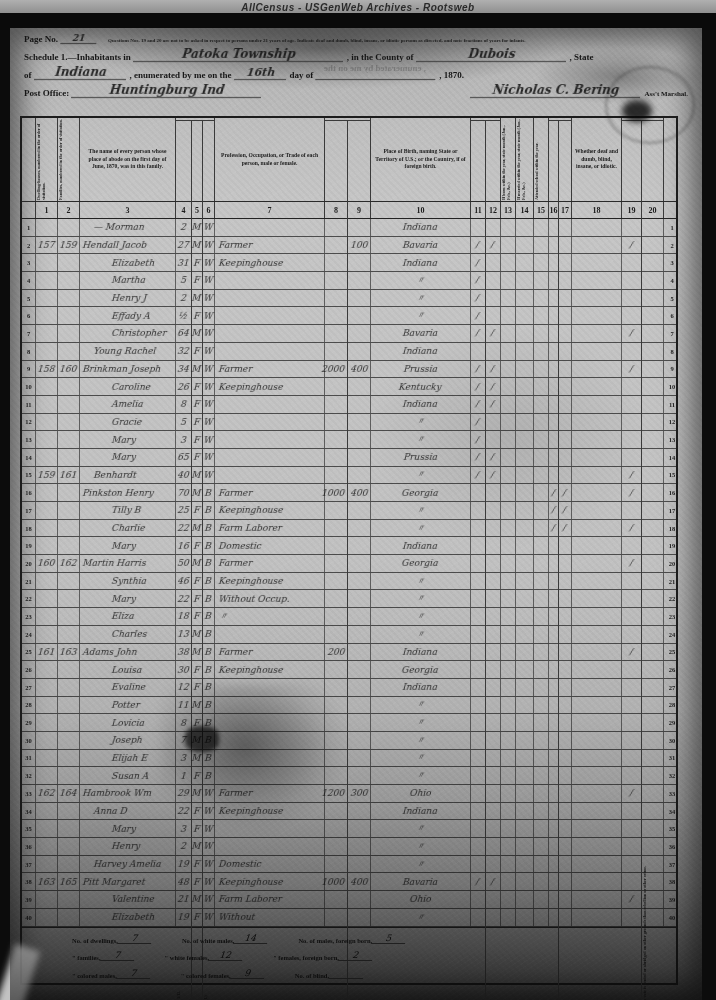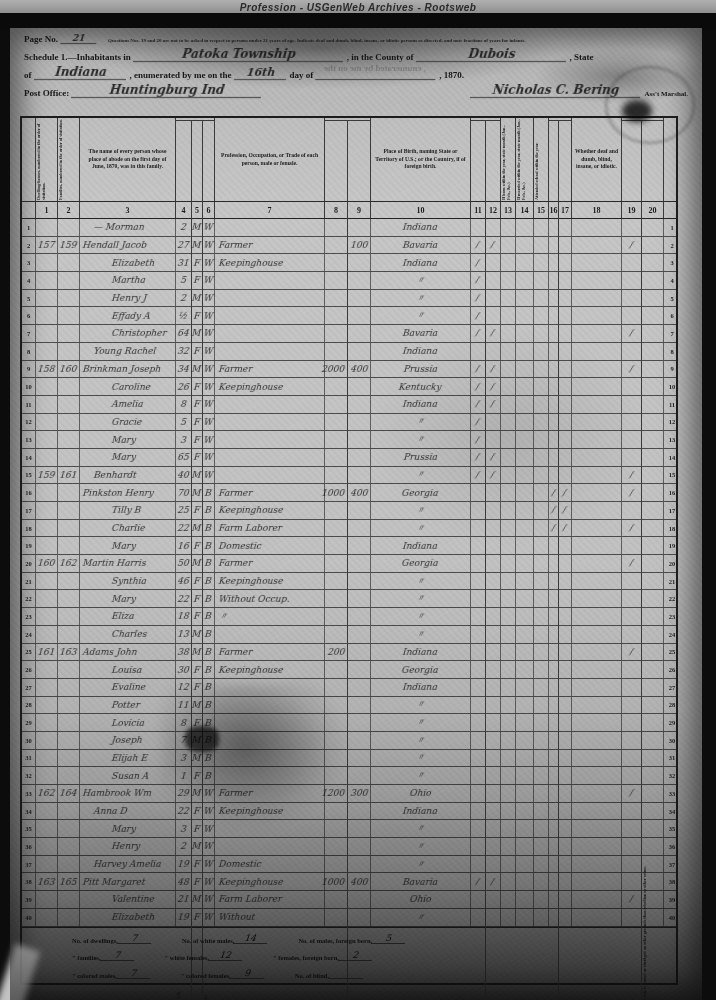--- a/index.html
+++ b/index.html
@@ -88,21 +88,21 @@
     filter:blur(4px);pointer-events:none;}
   .smudge-ink{position:absolute;left:175px;top:698px;width:34px;height:26px;
     background:rgba(0,0,0,.65);border-radius:40%;filter:blur(2px);pointer-events:none;}
   .corner-light{position:absolute;left:-6px;top:918px;width:26px;height:70px;background:rgba(255,255,255,.75);
     transform:rotate(18deg);filter:blur(3px);pointer-events:none;}
 </style>
 </head>
 <body>
 
 <div class="wm-strip">
-  <span class="wm-text">Profession - USGenWeb Archives - Rootsweb</span>
+  <span class="wm-text">AllCensus - USGenWeb Archives - Rootsweb</span>
 </div>
 <div class="black-bar"></div>
 
 <div class="paper">
 
   <div class="form-head">
     <div class="hline">
       <span>Page No.</span>
       <span class="hw blank" style="width:36px;">21</span>
       <span class="tinyprint">Questions Nos. 19 and 20 are not to be asked in respect to persons under 21 years of age. Indicate deaf and dumb, blind, insane, or idiotic persons as directed, and note fractions of years for infants.</span>

